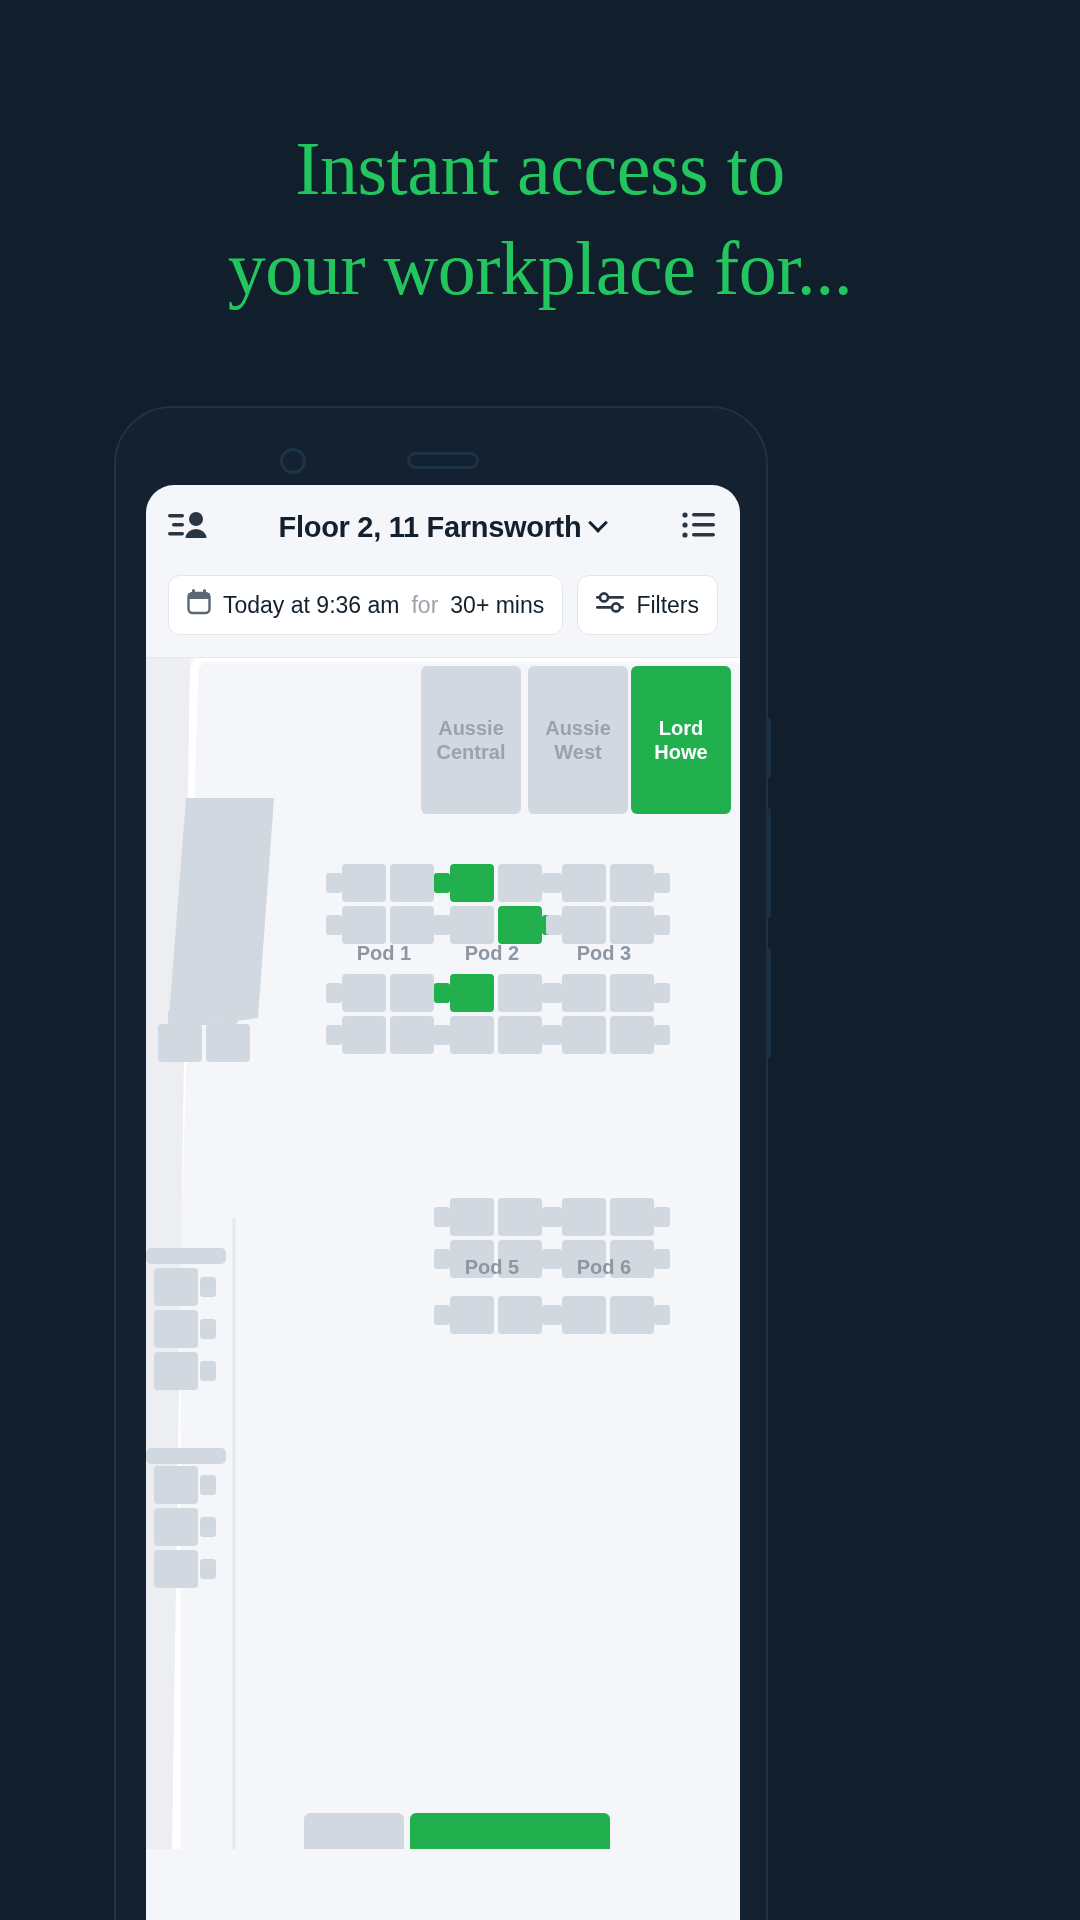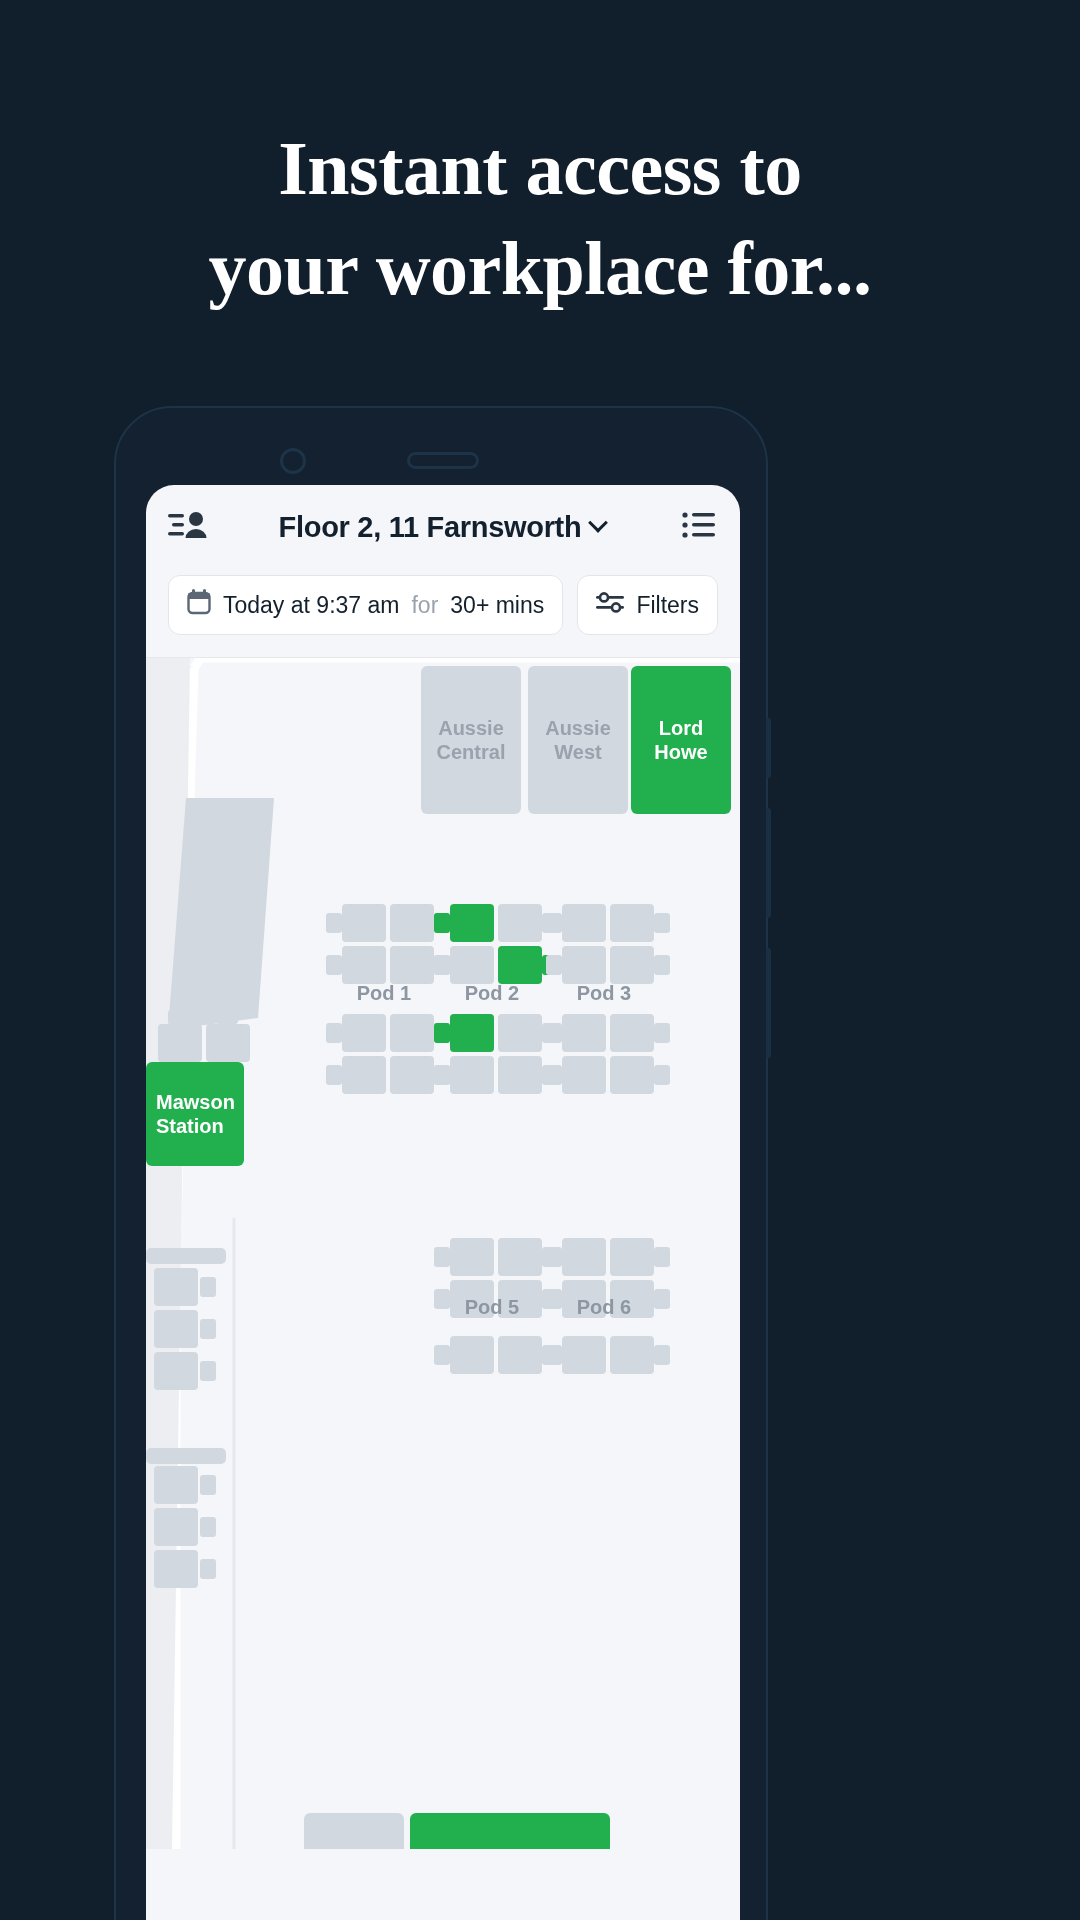--- a/index.html
+++ b/index.html
@@ -11,23 +11,23 @@
     position: relative;
   }
 
   
   .headline {
     position: absolute;
     top: 118px;
     left: 0;
     width: 1080px;
     text-align: center;
-    color: #ffffff;
+    color: #22c55e;
     font-family: "Liberation Serif", serif;
-    font-weight: bold;
+    font-weight: normal;
     font-size: 76px;
     line-height: 1.32;
     letter-spacing: -0.5px;
     padding: 0 40px;
   }
   .headline .ln { display: block; white-space: nowrap; }
 
   
   .phone {
     position: absolute;
@@ -173,21 +173,21 @@
     font-size: 20px;
     font-weight: bold;
     line-height: 1.22;
     padding: 4px;
   }
   .room.avail { background: #22b04f; color: #ffffff; }
   .room.busy  { background: #d2d8e0; color: #9aa3ad; }
   .shape-grey { position: absolute; background: #d2d8e0; border-radius: 5px; }
 
   
-  .pod { position: absolute; margin-top: 40px; }
+  .pod { position: absolute; }
   .pod-label {
     position: absolute;
     left: 0; right: 0;
     text-align: center;
     font-size: 20px;
     font-weight: bold;
     color: #8d97a2;
     z-index: 5;
   }
   .desk {
@@ -263,21 +263,21 @@
     <div class="filter-row">
       <div class="pill time">
         <span>
           <svg width="24" height="26" viewBox="0 0 24 26">
             <rect x="1.5" y="4" width="21" height="20" rx="4" fill="none" stroke="#5b6775" stroke-width="2.4"></rect>
             <rect x="1.5" y="4" width="21" height="6" fill="#5b6775"></rect>
             <rect x="5" y="0" width="3" height="6" rx="1.5" fill="#5b6775"></rect>
             <rect x="16" y="0" width="3" height="6" rx="1.5" fill="#5b6775"></rect>
           </svg>
         </span>
-        <span>Today at 9:37 am</span>
+        <span>Today at 9:36 am</span>
         <span class="muted">for</span>
         <span>30+ mins</span>
       </div>
 
       <div class="pill">
         <span>
           <svg width="28" height="24" viewBox="0 0 28 24">
             <rect x="0" y="6" width="28" height="2.8" rx="1.4" fill="#2b3643"></rect>
             <rect x="0" y="16" width="28" height="2.8" rx="1.4" fill="#2b3643"></rect>
             <circle cx="8" cy="7.4" r="4" fill="#f5f6fa" stroke="#2b3643" stroke-width="2.6"></circle>
@@ -302,23 +302,20 @@
         <div class="room busy" style="left:275px; top:8px; width:100px; height:148px;">
           <span>Aussie Central</span>
         </div>
         <div class="room busy" style="left:382px; top:8px; width:100px; height:148px;">
           <span>Aussie West</span>
         </div>
         <div class="room avail" style="left:485px; top:8px; width:100px; height:148px;">
           <span>Lord Howe</span>
         </div>
 
-        <div class="room avail" style="left:0px; top:404px; width:98px; height:104px; justify-content:flex-start; padding-left:10px; text-align:left;">
-          <span>Mawson Station</span>
-        </div>
 
         <div class="cluster" style="left:12px; top:352px;">
           <div class="desk" style="left:0px;  top:14px;"></div>
           <div class="desk" style="left:48px; top:14px;"></div>
           <div class="chair" style="left:10px; top:0px; width:22px; height:14px;"></div>
           <div class="chair" style="left:58px; top:0px; width:22px; height:14px;"></div>
         </div>
 
         <div class="cluster" style="left:8px; top:610px;">
           <div class="desk" style="left:0px;  top:0px;"></div>

